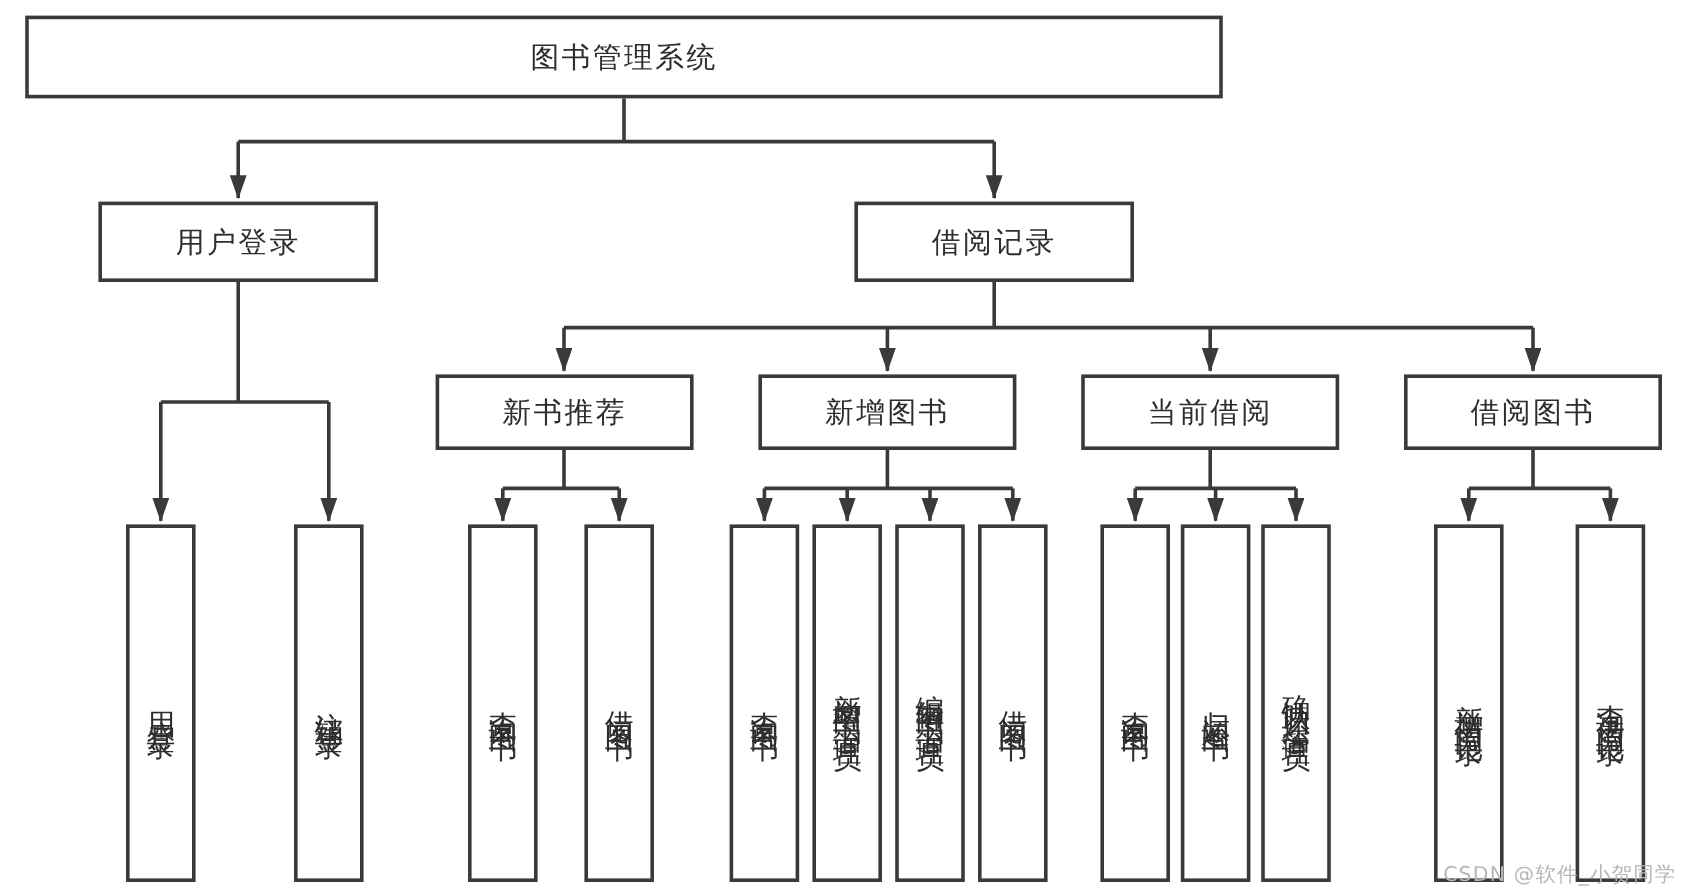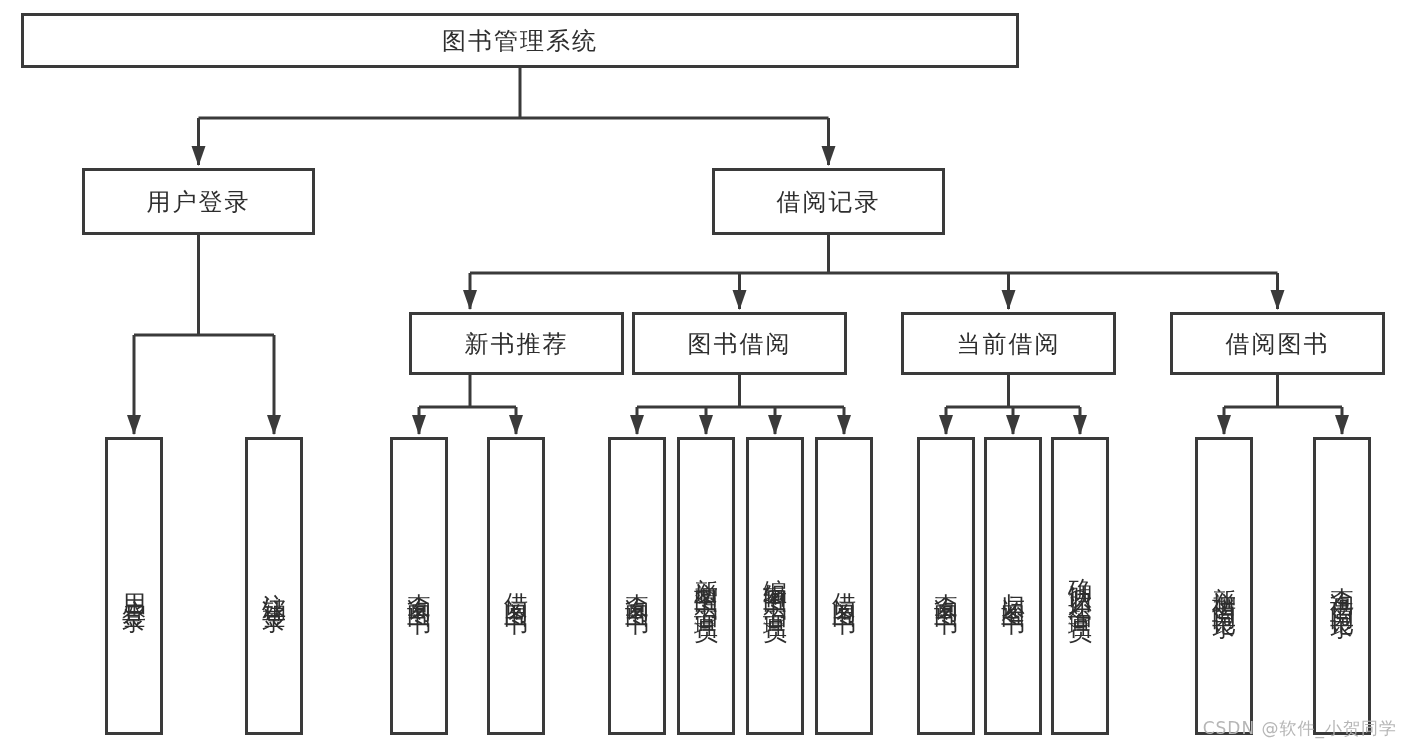--- a/index.html
+++ b/index.html
@@ -103,27 +103,27 @@
       <path d="M1013 407 V434" marker-end="url(#ah)"></path>
       <path d="M1080 407 V434" marker-end="url(#ah)"></path>
 
       <path d="M1277.5 375 V407"></path>
       <path d="M1224 407 H1342"></path>
       <path d="M1224 407 V434" marker-end="url(#ah)"></path>
       <path d="M1342 407 V434" marker-end="url(#ah)"></path>
     </g>
   </svg>
 
-  <div class="box hbox" style="left:21px; top:13px; width:998px; height:55px;">图书管理系统</div>
+  <div class="box hbox" style="left:21px; top:13px; width:998px; height:69px;">图书管理系统</div>
 
   <div class="box hbox" style="left:82px; top:168px; width:233px; height:67px;">用户登录</div>
   <div class="box hbox" style="left:712px; top:168px; width:233px; height:67px;">借阅记录</div>
 
-  <div class="box hbox" style="left:363px; top:312px; width:215px; height:63px;margin-left:46px;">新书推荐</div>
-  <div class="box hbox" style="left:632px; top:312px; width:215px; height:63px;">图书借阅</div>
+  <div class="box hbox" style="left:363px; top:312px; width:215px; height:63px;">新书推荐</div>
+  <div class="box hbox" style="left:632px; top:312px; width:215px; height:63px;">新增图书</div>
   <div class="box hbox" style="left:901px; top:312px; width:215px; height:63px;">当前借阅</div>
   <div class="box hbox" style="left:1170px; top:312px; width:215px; height:63px;">借阅图书</div>
 
   <div class="box vbox" style="left:105px; top:437px; width:58px; height:298px;">用户登录</div>
   <div class="box vbox" style="left:245px; top:437px; width:58px; height:298px;">注销登录</div>
 
   <div class="box vbox" style="left:390px; top:437px; width:58px; height:298px;">查询图书</div>
   <div class="box vbox" style="left:487px; top:437px; width:58px; height:298px;">借阅图书</div>
 
   <div class="box vbox" style="left:608px; top:437px; width:58px; height:298px;">查询图书</div>

